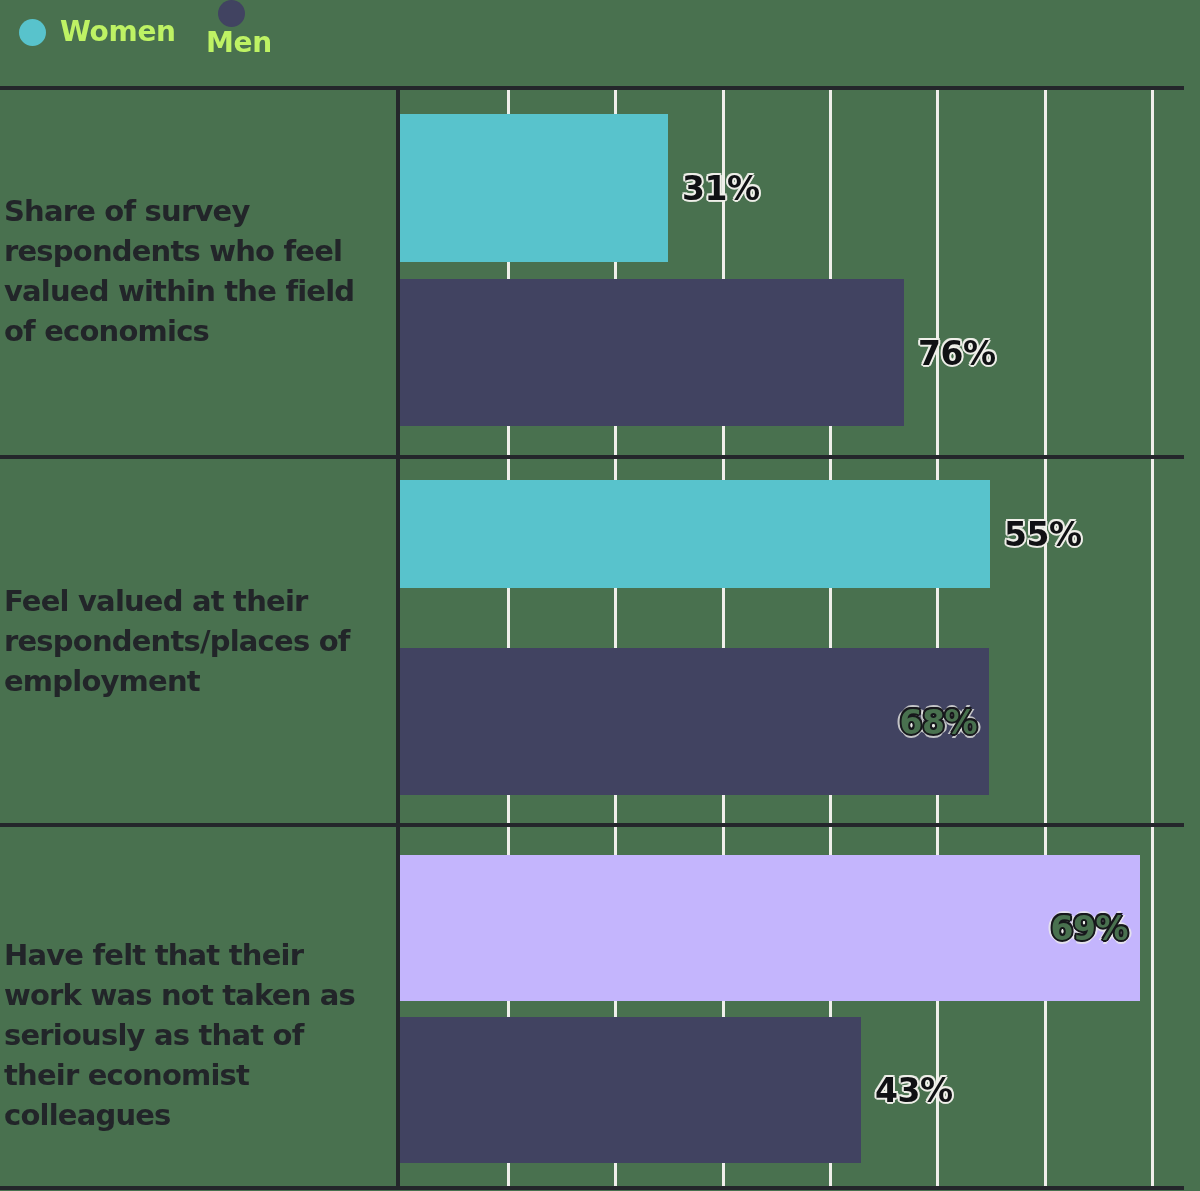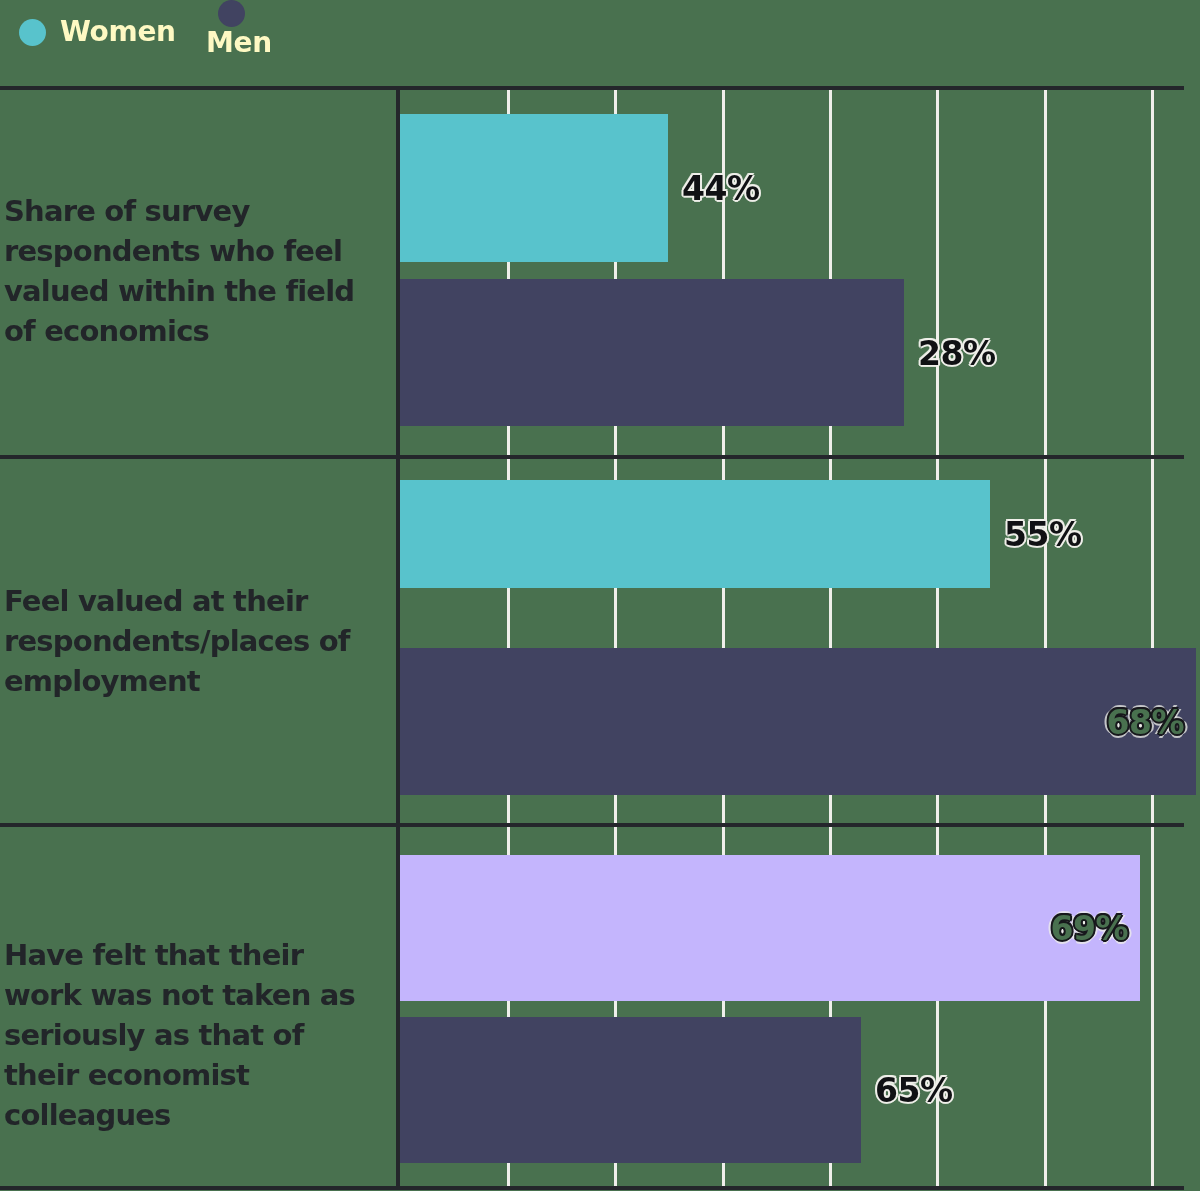--- a/index.html
+++ b/index.html
@@ -12,21 +12,21 @@
   }
   .canvas{position:absolute;top:0;left:0;width:1200px;height:1191px;}
 
   
   .legend{position:absolute;top:0;left:0;height:64px;width:1200px;z-index:2;}
   .legend-item{position:absolute;top:0;height:64px;display:flex;align-items:center;}
   .legend-item.li-women{left:19px;}
   .legend-item.li-men{left:206px;flex-direction:column;}
   .swatch{width:27px;height:27px;border-radius:50%;display:inline-block;margin-right:14px;}
   .legend-label{
-    font-size:28px;font-weight:bold;color:#fef9c3;letter-spacing:-0.3px;
+    font-size:28px;font-weight:bold;color:#bef264;letter-spacing:-0.3px;
     position:relative;top:-1px;
   }
 
   
   .hline{position:absolute;left:0;width:1184px;height:4px;background:#24262b;z-index:3;}
   .hl-top{top:86px;}
   .hl-sep1{top:455px;}
   .hl-sep2{top:823px;}
   .hl-bottom{top:1186px;}
   .vaxis{position:absolute;left:396px;top:86px;width:4px;height:1104px;background:#24262b;z-index:3;}
@@ -122,33 +122,33 @@
   <div class="cat cat2">Feel valued at their
 respondents/places of
 employment</div>
   <div class="cat cat3">Have felt that their
 work was not taken as
 seriously as that of
 their economist
 colleagues</div>
 
   <div class="bar b-g1w" style="width: 268px; background: rgb(88, 195, 204);">
-    <span class="vlabel outside">44%</span>
+    <span class="vlabel outside">31%</span>
   </div>
   <div class="bar b-g1m" style="width: 504px; background: rgb(65, 67, 97);">
-    <span class="vlabel outside">28%</span>
+    <span class="vlabel outside">76%</span>
   </div>
 
   <div class="bar b-g2w" style="width: 590px; background: rgb(88, 195, 204);">
     <span class="vlabel outside">55%</span>
   </div>
-  <div class="bar b-g2m" style="width: 796px; background: rgb(65, 67, 97);">
+  <div class="bar b-g2m" style="width: 582px; background: rgb(65, 67, 97); padding-left: 7px;">
     <span class="vlabel inside">68%</span>
   </div>
 
   <div class="bar b-g3w" style="width: 740px; background: #c4b5fd;">
     <span class="vlabel inside">69%</span>
   </div>
   <div class="bar b-g3m" style="width: 461px; background: rgb(65, 67, 97);">
-    <span class="vlabel outside">65%</span>
+    <span class="vlabel outside">43%</span>
   </div>
 
 </div>
 
 </body></html>

